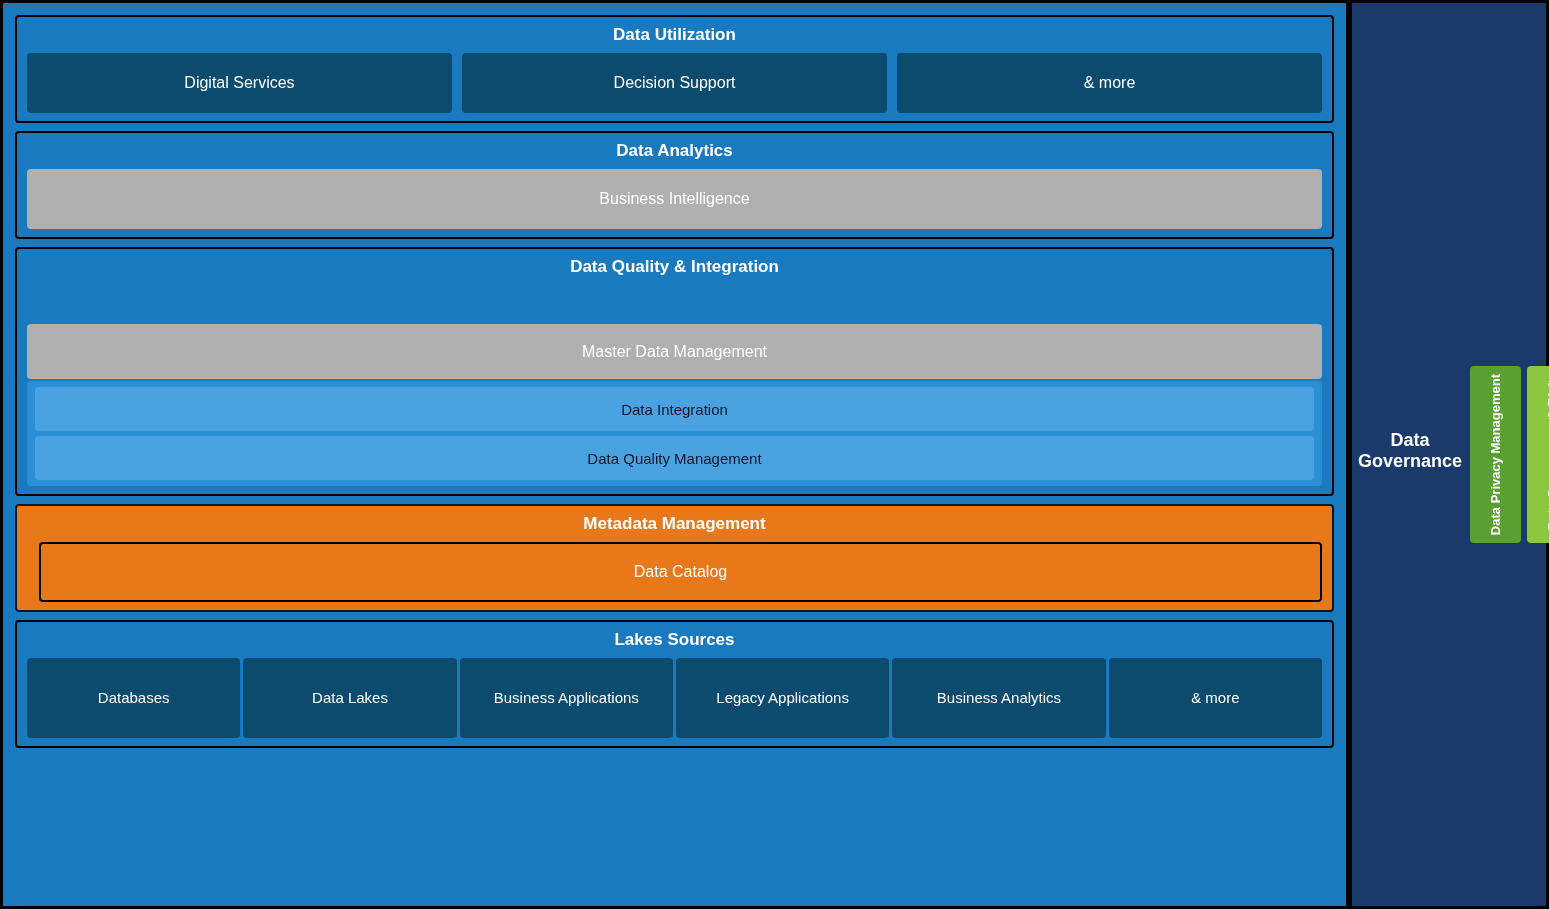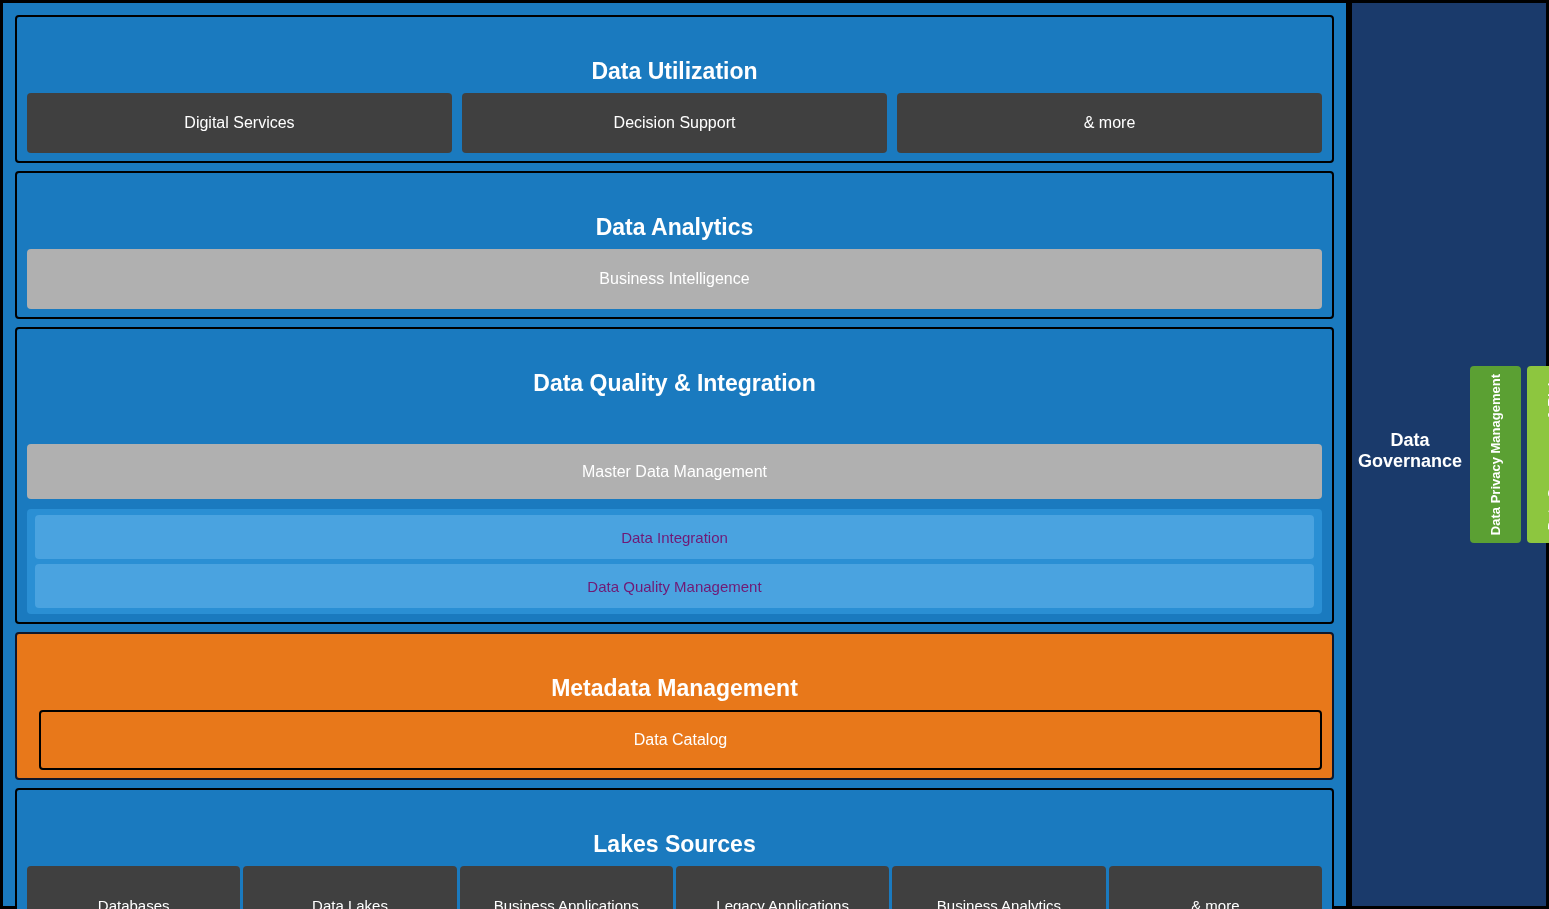--- a/index.html
+++ b/index.html
@@ -77,39 +77,38 @@
 
     
     .section {
       border-radius: 4px;
       padding: 8px 10px;
     }
 
     .section-title {
       text-align: center;
       font-weight: bold;
-      font-size: 23px;
+      font-size: 17px;
       color: white;
       margin-bottom: 8px;
-      margin-top: 33px;
     }
 
     
     .section-utilization {
       background: #1a7abf;
       border: 2px solid #000;
     }
 
     .utilization-boxes {
       display: flex;
       gap: 10px;
     }
 
     .gray-box {
-      background: #404040;
+      background: #0c4a6e;
       border-radius: 4px;
       display: flex;
       align-items: center;
       justify-content: center;
       padding: 18px 16px;
       color: #fff;
       font-size: 15px;
       text-align: center;
     }
 
@@ -138,21 +137,21 @@
 
     
     .section-quality {
       background: #1a7abf;
       border: 2px solid #000;
     }
 
     .quality-inner {
       display: flex;
       flex-direction: column;
-      gap: 10px;
+      gap: 2px;
       margin-top: 47px;
     }
 
     .quality-gray {
       background: #b0b0b0;
       border-radius: 4px;
       min-height: 55px;
       display: flex;
       align-items: center;
       justify-content: center;
@@ -169,21 +168,21 @@
       gap: 5px;
     }
 
     .quality-blue-item {
       background: #4aa3e0;
       border-radius: 4px;
       min-height: 44px;
       display: flex;
       align-items: center;
       justify-content: center;
-      color: #701a75;
+      color: #0f172a;
       font-size: 15px;
     }
 
     
     .section-metadata {
       background: #e8781a;
       border: 2px solid #0f172a;
     }
 
     .section-metadata .section-title {

